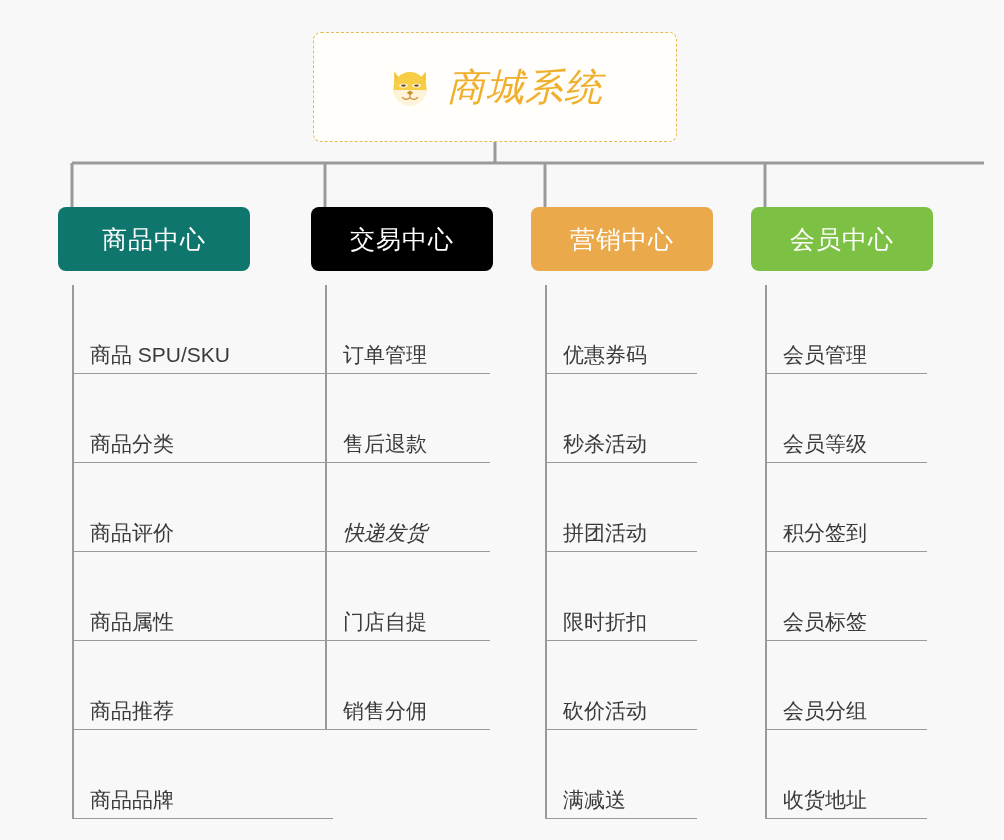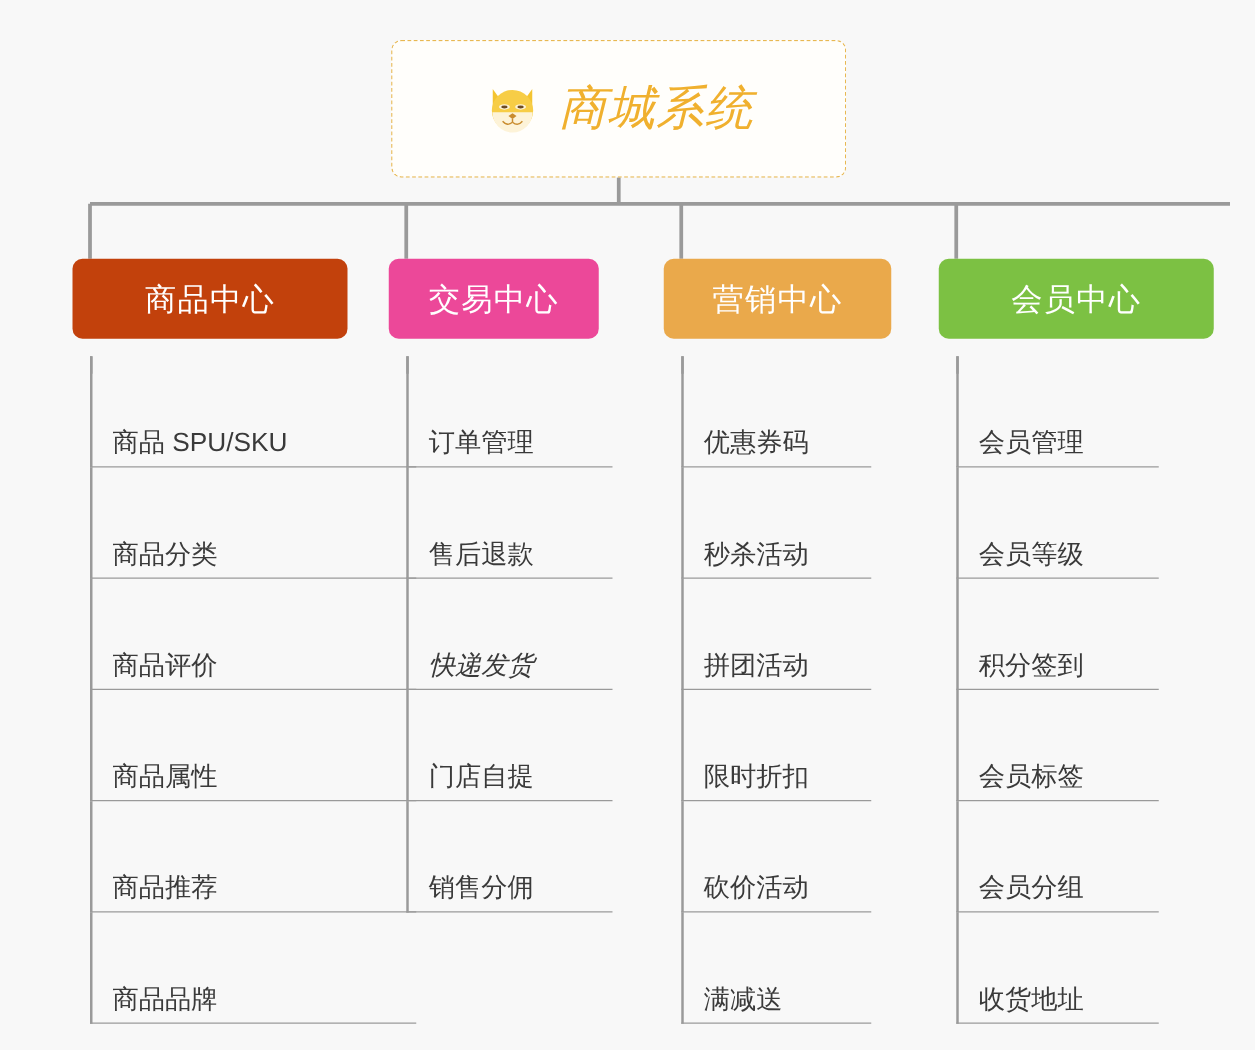--- a/index.html
+++ b/index.html
@@ -148,21 +148,21 @@
       <path d="M32 37 l-4.5 3 l4.5 3.5 l4.5 -3.5 z" fill="#c98c2e"></path>
       <path d="M32 43 L32 47" stroke="#c98c2e" stroke-width="1.6" fill="none"></path>
       <path d="M32 47 q-6 5 -11 -1" stroke="#c98c2e" stroke-width="1.6" fill="none"></path>
       <path d="M32 47 q6 5 11 -1" stroke="#c98c2e" stroke-width="1.6" fill="none"></path>
     </svg>
     <span class="root-title">商城系统</span>
   </div>
 
   <div id="branches-host">
       <div class="branch" style="left: 58px;">
-        <div class="branch-header" style="width: 220px; background: #c2410c;">
+        <div class="branch-header" style="width: 192px; background: #0f766e;">
           <span>商品中心</span>
         </div>
         <div class="branch-leaves">
           <div class="trunk-stub"></div>
           <div class="leaf" style="margin-top: 14px;">
             <div class="leaf-trunk"></div>
             <span class="leaf-label">商品 SPU/SKU</span>
             <div class="leaf-underline" style="width: 261px;"></div>
           </div>
           <div class="leaf" style="margin-top: 0px;">
@@ -186,21 +186,21 @@
             <div class="leaf-underline" style="width: 261px;"></div>
           </div>
           <div class="leaf" style="margin-top: 0px;">
             <div class="leaf-trunk"></div>
             <span class="leaf-label">商品品牌</span>
             <div class="leaf-underline" style="width: 261px;"></div>
           </div>
         </div>
       </div>
       <div class="branch" style="left: 311px;">
-        <div class="branch-header" style="width: 168px; background: #ec4899;">
+        <div class="branch-header" style="width: 182px; background: #000000;">
           <span>交易中心</span>
         </div>
         <div class="branch-leaves">
           <div class="trunk-stub"></div>
           <div class="leaf" style="margin-top: 14px;">
             <div class="leaf-trunk"></div>
             <span class="leaf-label">订单管理</span>
             <div class="leaf-underline" style="width: 165px;"></div>
           </div>
           <div class="leaf" style="margin-top: 0px;">
@@ -257,21 +257,21 @@
             <div class="leaf-underline" style="width: 152px;"></div>
           </div>
           <div class="leaf" style="margin-top: 0px;">
             <div class="leaf-trunk"></div>
             <span class="leaf-label">满减送</span>
             <div class="leaf-underline" style="width: 152px;"></div>
           </div>
         </div>
       </div>
       <div class="branch" style="left: 751px;">
-        <div class="branch-header" style="width: 220px; background: rgb(124, 193, 67);">
+        <div class="branch-header" style="width: 182px; background: rgb(124, 193, 67);">
           <span>会员中心</span>
         </div>
         <div class="branch-leaves">
           <div class="trunk-stub"></div>
           <div class="leaf" style="margin-top: 14px;">
             <div class="leaf-trunk"></div>
             <span class="leaf-label">会员管理</span>
             <div class="leaf-underline" style="width: 162px;"></div>
           </div>
           <div class="leaf" style="margin-top: 0px;">

